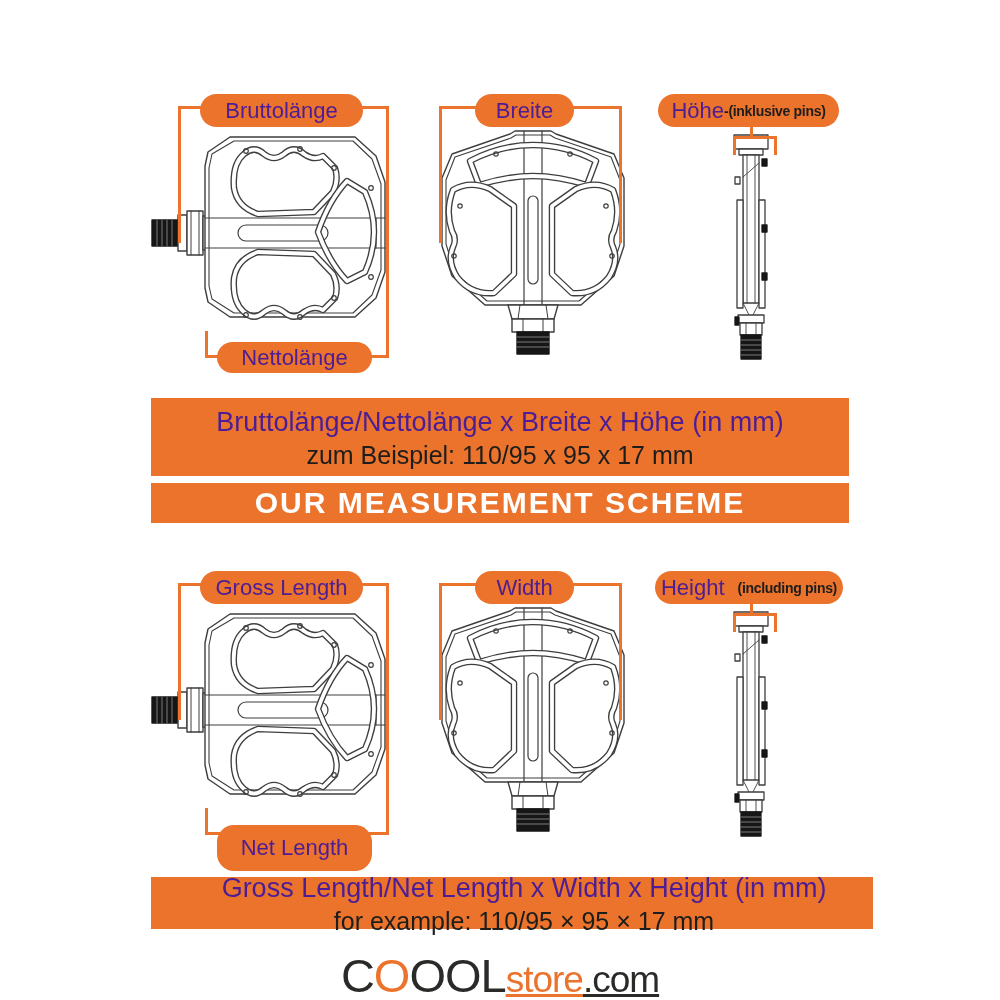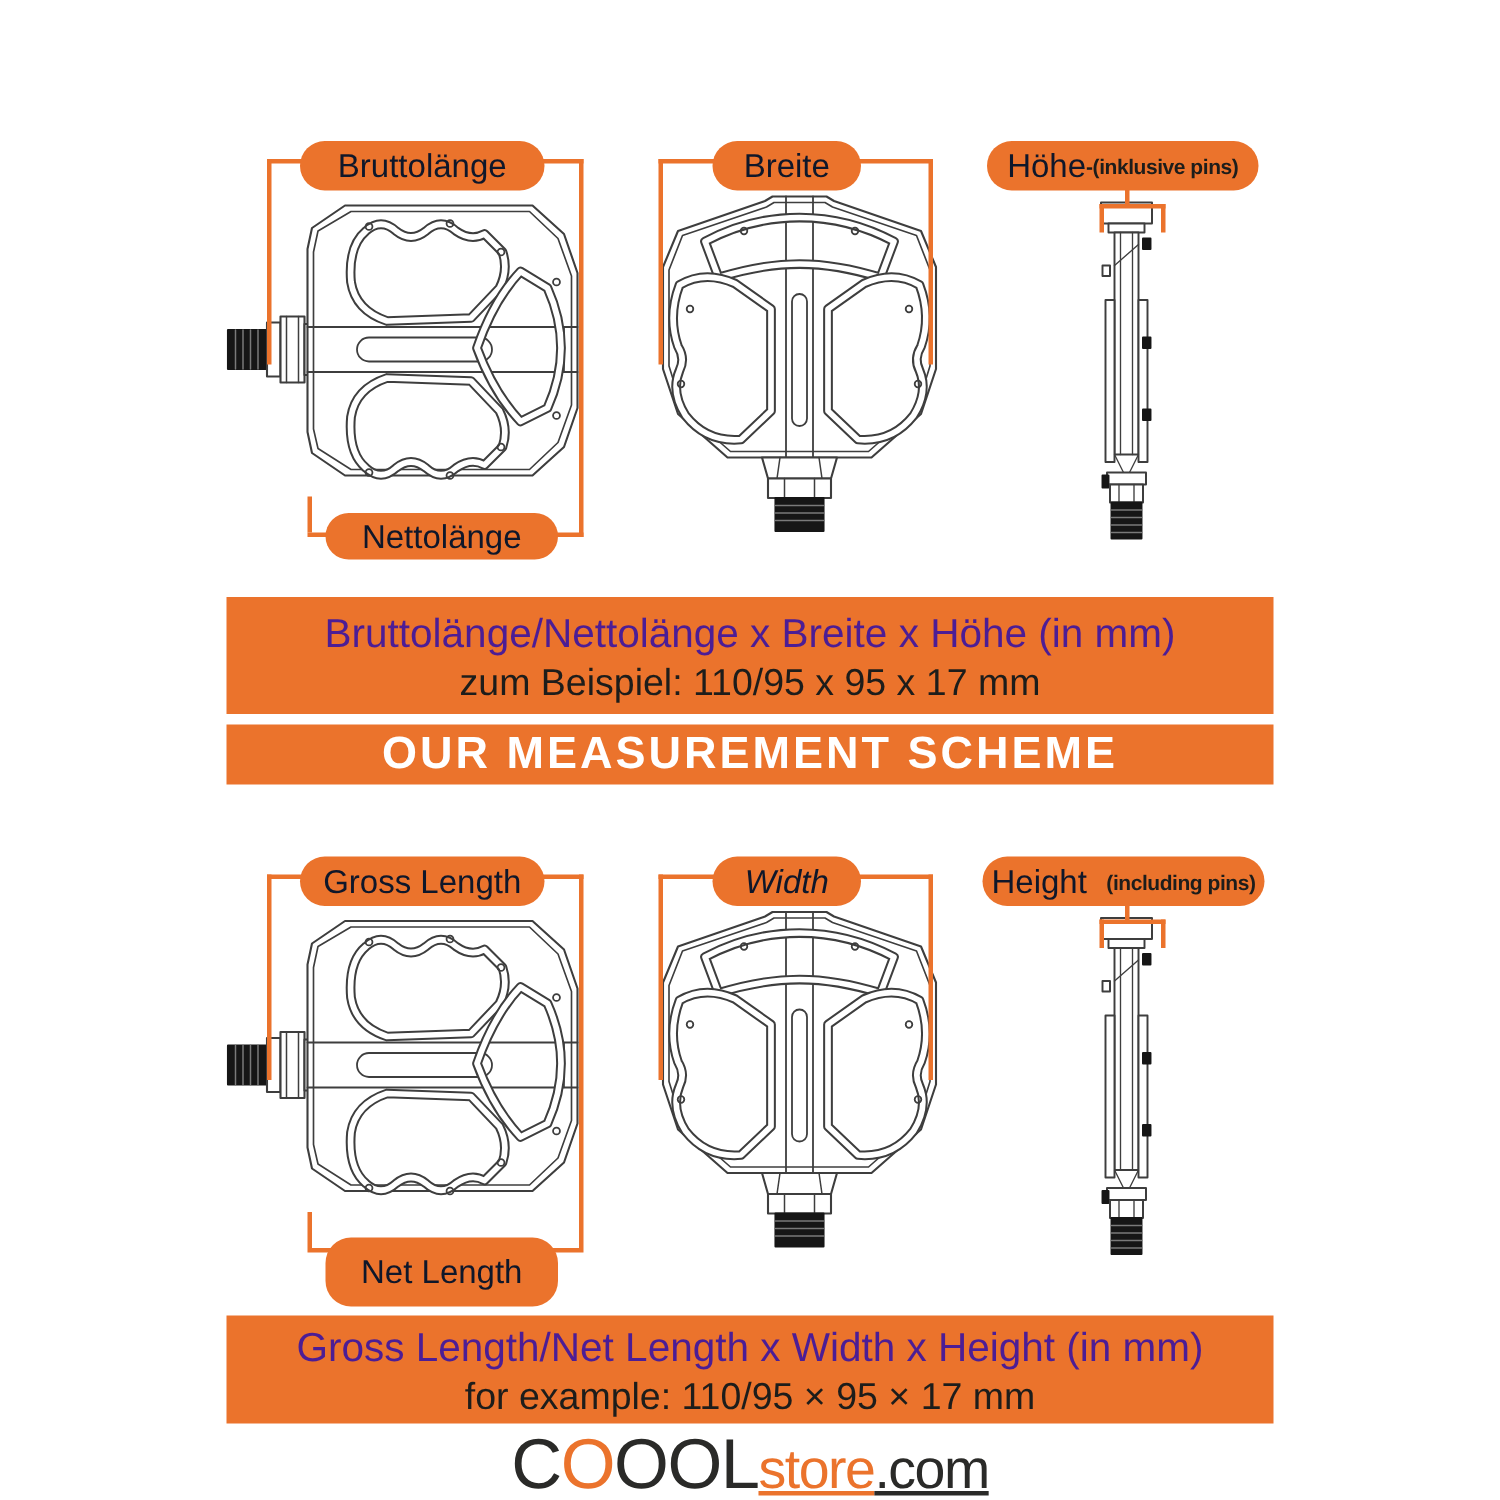--- a/index.html
+++ b/index.html
@@ -13,21 +13,21 @@
           display:flex;align-items:center;justify-content:center;}
   .banner-title{color:#fff;font-weight:bold;font-size:30px;letter-spacing:3px;white-space:nowrap;}
   .formula-box{position:absolute;left:151px;width:698px;background:var(--orange);
                display:flex;flex-direction:column;align-items:center;justify-content:center;}
   .formula-line1{color:#4c1d95;font-size:27px;line-height:36px;white-space:nowrap;}
   .formula-line2{color:var(--dark);font-size:25px;line-height:31px;white-space:nowrap;}
 
   
   .pill{position:absolute;height:33px;background:var(--orange);border-radius:17px;
         display:flex;align-items:center;justify-content:center;z-index:3;white-space:nowrap;}
-  .pill .lbl{color:#0f172a;font-size:22px;}
+  .pill .lbl{color:#4c1d95;font-size:22px;}
   .pill .note{color:var(--dark);font-size:14px;font-weight:bold;letter-spacing:-0.3px;}
   .mline-h{position:absolute;border-top:3px solid var(--orange);z-index:1;}
   .mline-v{position:absolute;border-left:3px solid var(--orange);z-index:1;}
   .mbracket{position:absolute;border:3px solid var(--orange);border-bottom:none;z-index:2;background:transparent;}
 
   .pedal{position:absolute;z-index:0;}
 
   
   #logo{position:absolute;left:0;top:948px;width:1000px;height:54px;
         display:flex;align-items:baseline;justify-content:center;letter-spacing:-1px;}
@@ -192,32 +192,32 @@
   <div class="pill" style="left:200px;top:571px;width:163px;">
     <span class="lbl">Gross Length</span>
   </div>
   <div class="pill" style="left:217px;top:825px;width:155px;height:46px;">
     <span class="lbl">Net Length</span>
   </div>
 
   <div class="mline-h" style="left:439px;top:583px;width:183px;"></div>
   <div class="mline-v" style="left:439px;top:583px;height:137px;"></div>
   <div class="mline-v" style="left:619px;top:583px;height:137px;"></div>
-  <div class="pill" style="left:475px;top:571px;width:99px;font-style:italic;">
+  <div class="pill" style="left:475px;top:571px;width:99px;">
     <span class="lbl">Width</span>
   </div>
 
   <div class="pill" style="left:655px;top:571px;width:188px;gap:13px;">
     <span class="lbl">Height</span>
       <span class="note">(including pins)</span>
   </div>
   <div class="mline-v" style="left:750px;top:603px;height:11px;"></div>
   <div class="mbracket" style="left:733px;top:613px;width:38px;height:16px;"></div>
 
-  <div class="formula-box" style="top:877px;height:72px;">
+  <div class="formula-box" style="top:877px;height:52px;padding-left:24px;">
     <div class="formula-line1">Gross Length/Net Length x Width x Height (in mm)</div>
     <div class="formula-line2">for example: 110/95 × 95 × 17 mm</div>
   </div>
 
   <div id="logo">
     <span class="lg dark">C</span>
     <span class="lg orange">O</span>
     <span class="lg dark">O</span>
     <span class="lg dark">O</span>
     <span class="lg dark">L</span>

